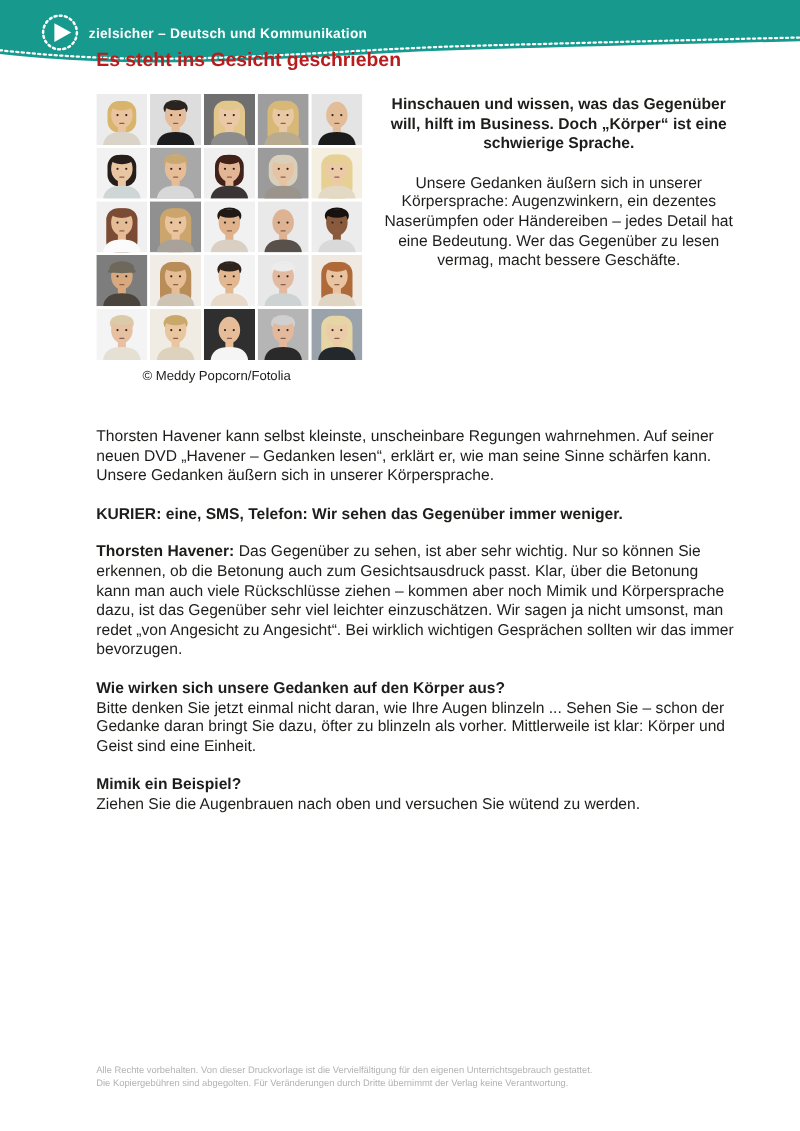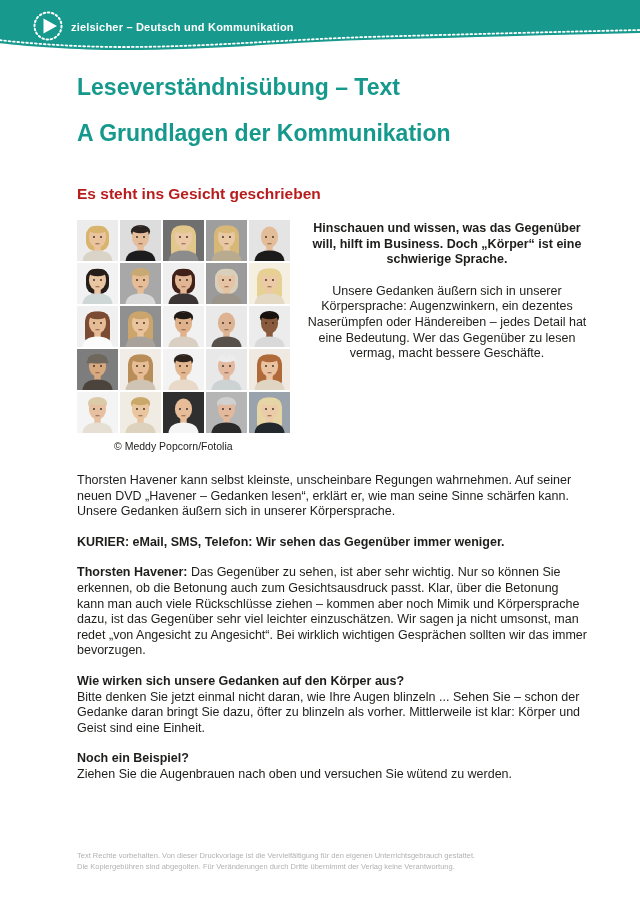--- a/index.html
+++ b/index.html
@@ -41,21 +41,21 @@
   }
   .portrait-grid .cell { overflow:hidden; }
   .portrait-grid .cell svg { display:block; width:100%; height:100%; }
   .caption { margin-top:7px; font-size:10.5px; color:#1d1d1b;margin-left:37px; }
 
   .intro-col { width:282px; font-size:12.5px; line-height:15.6px; padding-top:1px;text-align:center; }
   .intro-bold { font-weight:bold; }
   .intro-text { margin-top:16px; }
 
   
-  .body-text { margin-top:21px; font-size:12.5px; line-height:15.6px; width:511px; }
+  .body-text { margin-top:35px; font-size:12.5px; line-height:15.6px; width:511px; }
   .body-text p { margin-bottom:15px; }
   .b { font-weight:bold; }
   .block { display:block; }
 
   
   .footer {
     position:absolute; left:77px; top:851px; width:511px;
     font-size:7.5px; line-height:10.5px; color:#b2b2b2;
   }
 </style>
@@ -72,24 +72,20 @@
     <g>
       <circle cx="48" cy="26" r="13.5" fill="none" stroke="#ffffff" stroke-width="2" stroke-dasharray="1.6 2.6" stroke-linecap="round"></circle>
       <polygon points="43.5,18.5 43.5,33.5 57,26" fill="#ffffff"></polygon>
     </g>
   </svg>
   <div class="brand-text">zielsicher – Deutsch und Kommunikation</div>
 </div>
 
 <div class="content">
 
-  <div class="doc-title">
-    <div class="t-line">Leseverständnisübung – Text</div>
-    <div class="t-line">A Grundlagen der Kommunikation</div>
-  </div>
 
   <div class="section-heading">Es steht ins Gesicht geschrieben</div>
 
   <div class="media-row">
     <div class="portrait-block">
       <div class="portrait-grid">
           <div class="cell">
             <svg viewBox="0 0 41 41" xmlns="http://www.w3.org/2000/svg">
     <rect width="41" height="41" fill="#ececec"></rect>
     <rect x="9" y="6" width="23" height="25" rx="9" fill="#d9b46c"></rect>
@@ -419,24 +415,24 @@
       <div class="caption">© Meddy Popcorn/Fotolia</div>
     </div>
     <div class="intro-col">
       <div class="intro-bold">Hinschauen und wissen, was das Gegenüber will, hilft im Business. Doch „Körper“ ist eine schwierige Sprache.</div>
       <div class="intro-text">Unsere Gedanken äußern sich in unserer Körpersprache: Augenzwinkern, ein dezentes Naserümpfen oder Händereiben – jedes Detail hat eine Bedeutung. Wer das Gegenüber zu lesen vermag, macht bessere Geschäfte.</div>
     </div>
   </div>
 
   <div class="body-text">
     <p><span>Thorsten Havener kann selbst kleinste, unscheinbare Regungen wahrnehmen. Auf seiner neuen DVD „Havener – Gedanken lesen“, erklärt er, wie man seine Sinne schärfen kann. Unsere Gedanken äußern sich in unserer Körpersprache.</span></p>
-    <p><span class="b">KURIER: eMail, SMS, Telefon: Wir sehen das Gegenüber immer weniger.</span></p>
+    <p><span class="b">KURIER: eine, SMS, Telefon: Wir sehen das Gegenüber immer weniger.</span></p>
     <p><span class="b">Thorsten Havener:</span><span> Das Gegenüber zu sehen, ist aber sehr wichtig. Nur so können Sie erkennen, ob die Betonung auch zum Gesichtsausdruck passt. Klar, über die Betonung kann man auch viele Rückschlüsse ziehen – kommen aber noch Mimik und Körpersprache dazu, ist das Gegenüber sehr viel leichter einzuschätzen. Wir sagen ja nicht umsonst, man redet „von Angesicht zu Angesicht“. Bei wirklich wichtigen Gesprächen sollten wir das immer bevorzugen.</span></p>
     <p><span class="b block">Wie wirken sich unsere Gedanken auf den Körper aus?</span><span>Bitte denken Sie jetzt einmal nicht daran, wie Ihre Augen blinzeln ... Sehen Sie – schon der Gedanke daran bringt Sie dazu, öfter zu blinzeln als vorher. Mittlerweile ist klar: Körper und Geist sind eine Einheit.</span></p>
-    <p><span class="b block">Noch ein Beispiel?</span><span>Ziehen Sie die Augenbrauen nach oben und versuchen Sie wütend zu werden.</span></p>
+    <p><span class="b block">Mimik ein Beispiel?</span><span>Ziehen Sie die Augenbrauen nach oben und versuchen Sie wütend zu werden.</span></p>
   </div>
 
 </div>
 
 <div class="footer">
-  <div>Text Rechte vorbehalten. Von dieser Druckvorlage ist die Vervielfältigung für den eigenen Unterrichtsgebrauch gestattet.</div>
+  <div>Alle Rechte vorbehalten. Von dieser Druckvorlage ist die Vervielfältigung für den eigenen Unterrichtsgebrauch gestattet.</div>
   <div>Die Kopiergebühren sind abgegolten. Für Veränderungen durch Dritte übernimmt der Verlag keine Verantwortung.</div>
 </div>
 
 </body></html>

